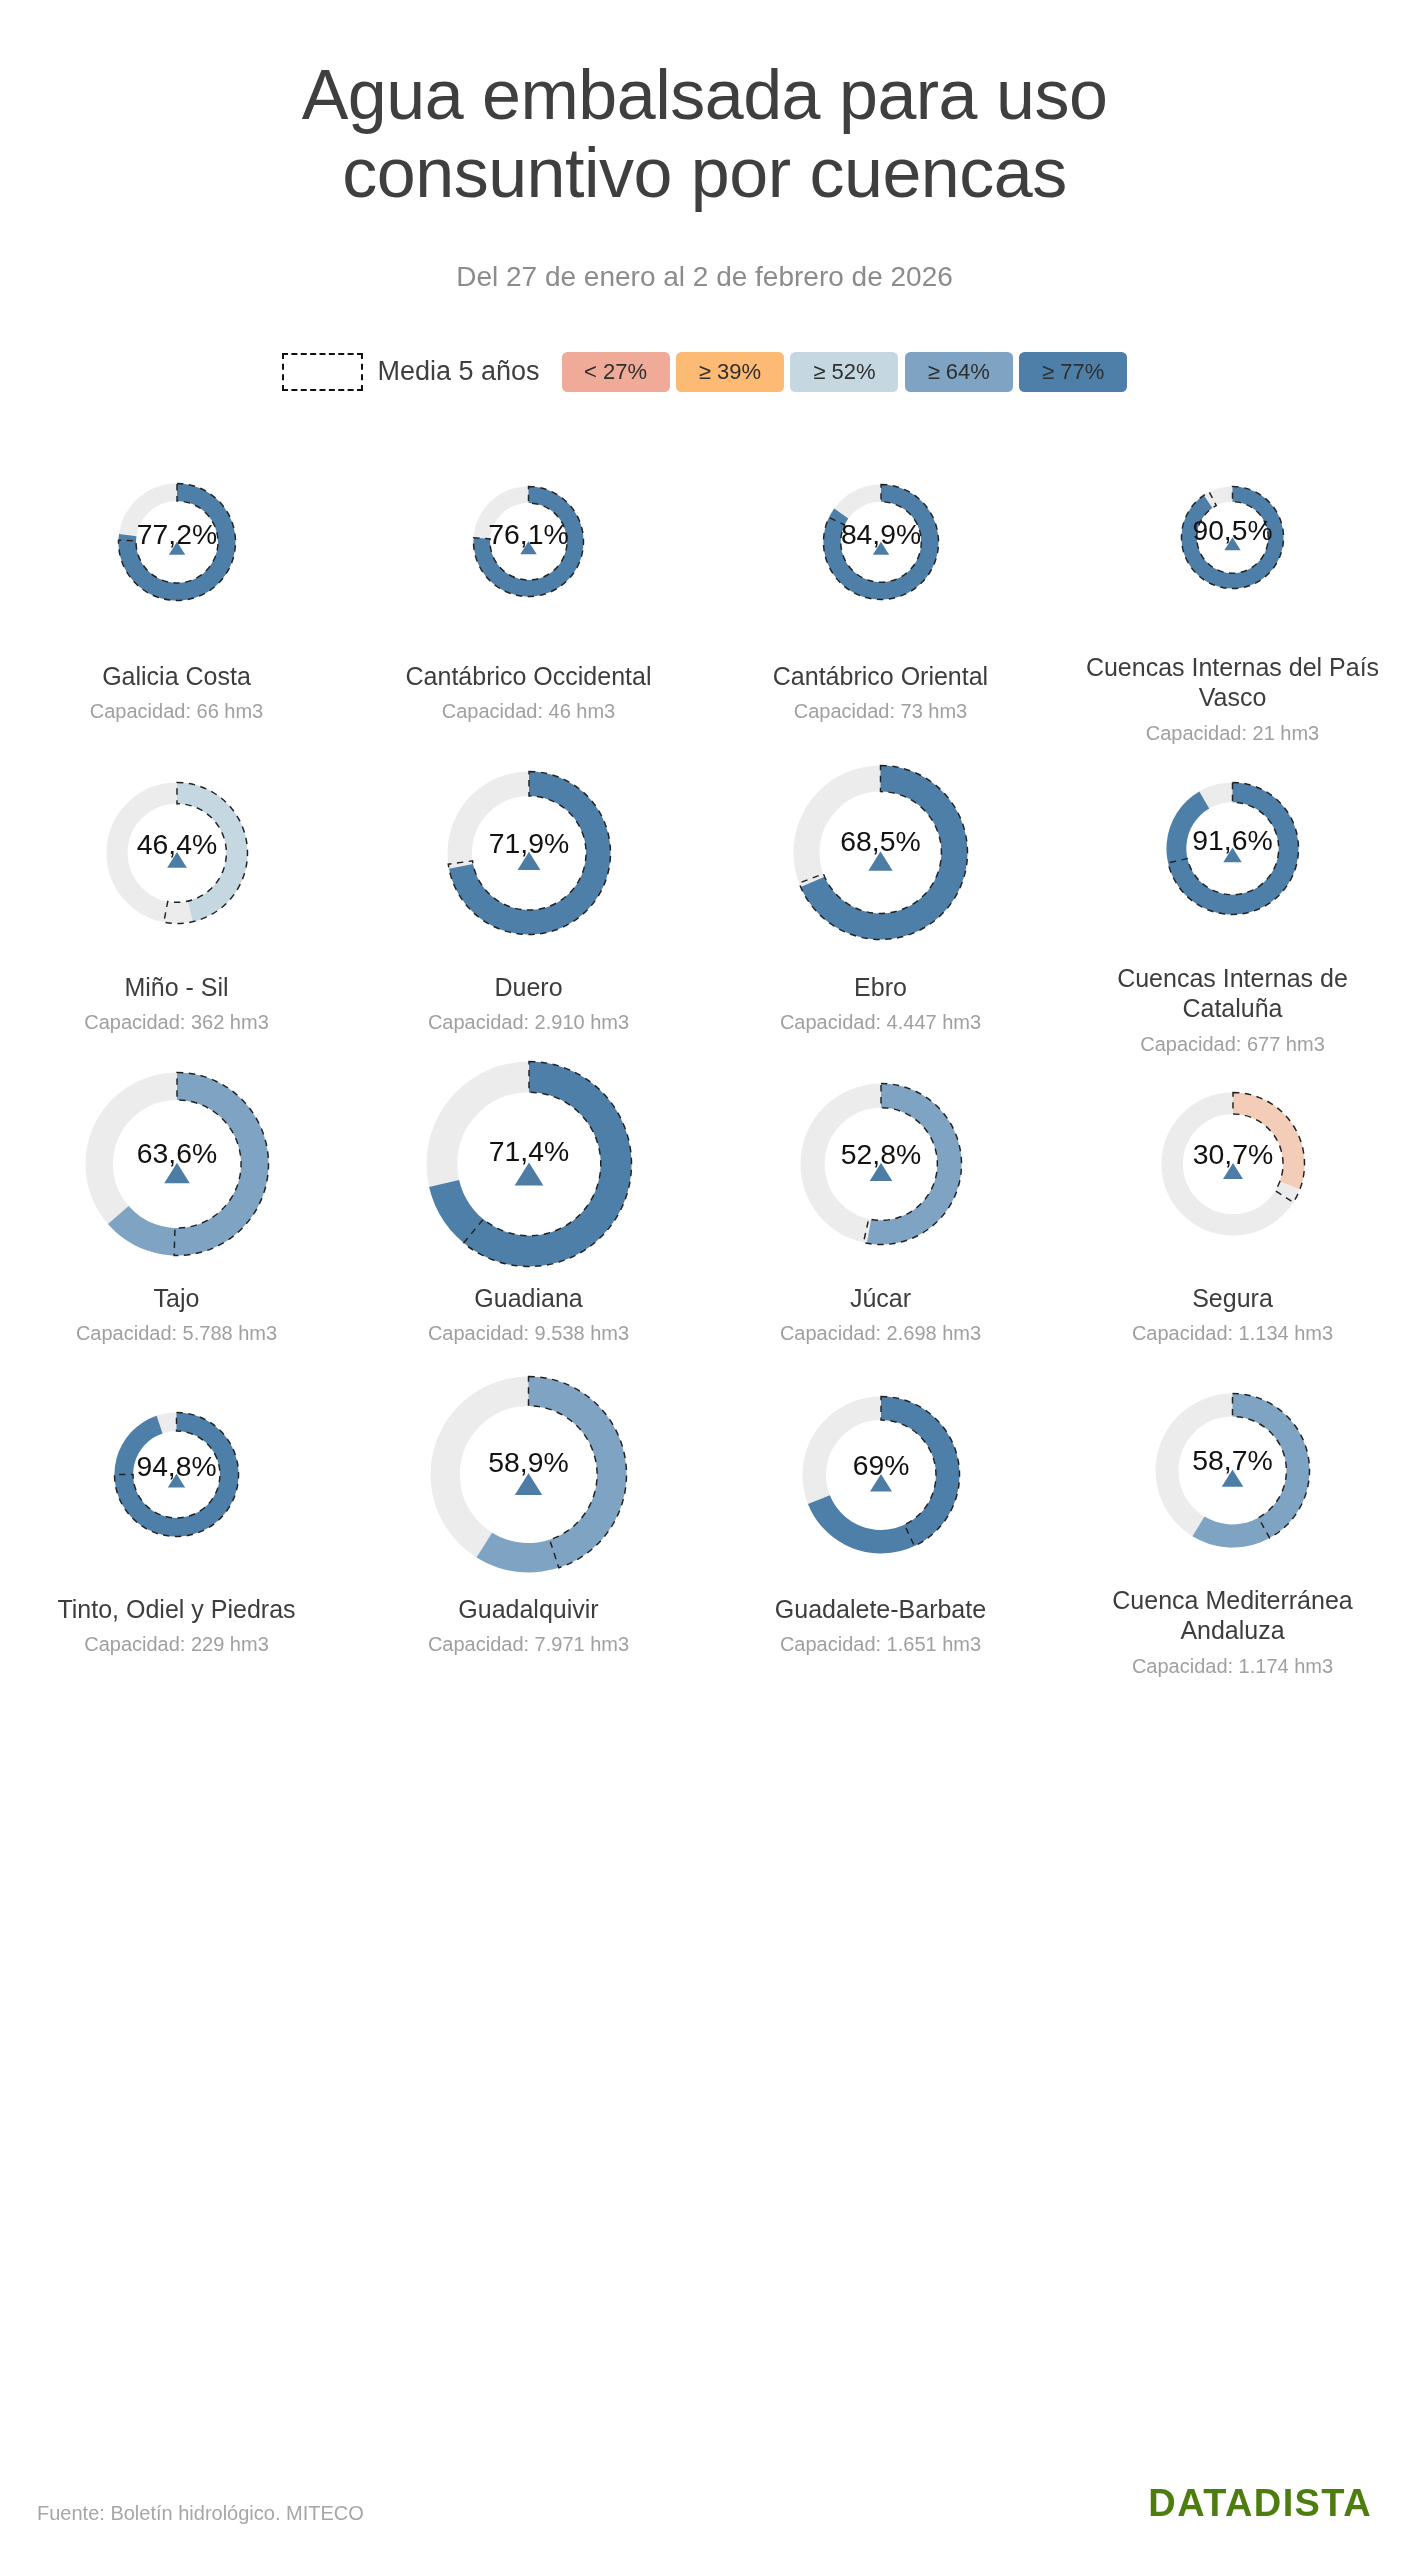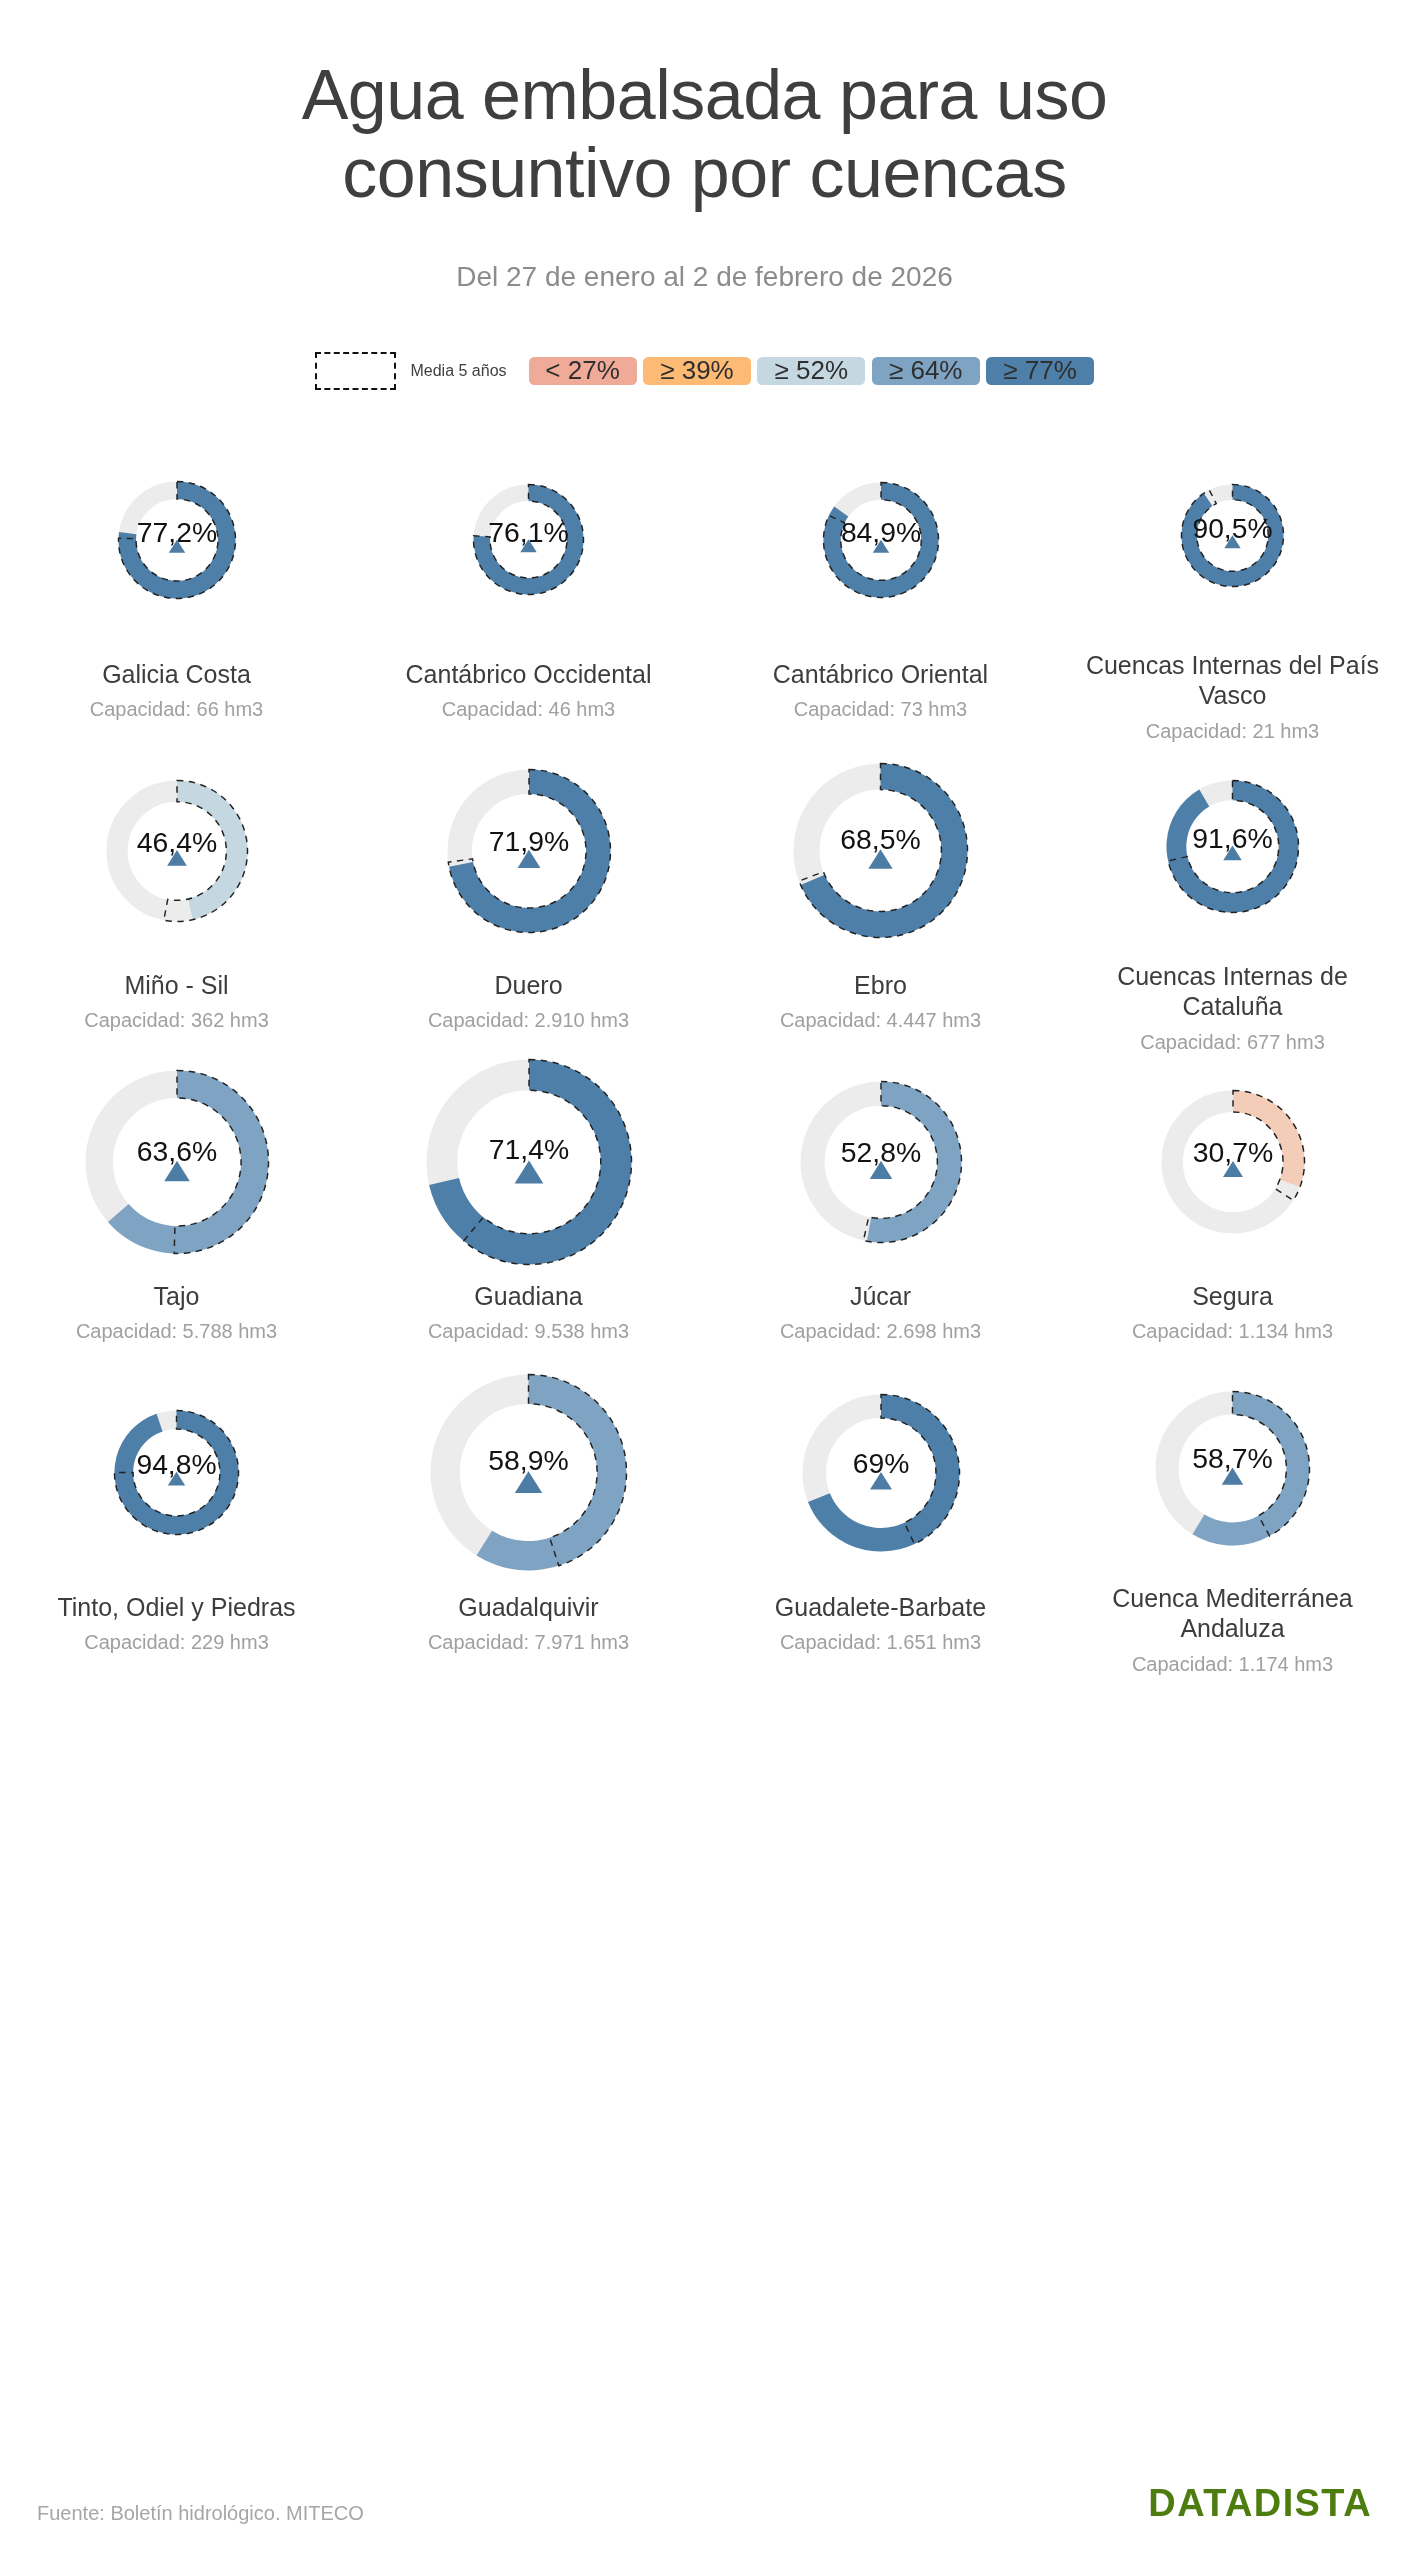--- a/index.html
+++ b/index.html
@@ -54,33 +54,33 @@
   }
   .legend-avg-swatch {
     width: 81px;
     height: 38px;
     border: 2.7px dashed #111111;
     background: #ffffff;
     box-sizing: border-box;
     margin-right: 14.6px;
   }
   .legend-avg-label {
-    font-size: 16px;
+    font-size: 27px;
     color: #3f3f3f;
     margin-right: 22px;
     white-space: nowrap;
   }
   .legend-chip {
-    height: 28px;
+    height: 40px;
     min-width: 108px;
     border-radius: 5.5px;
     display: flex;
     align-items: center;
     justify-content: center;
-    font-size: 26px;
+    font-size: 22px;
     color: #2f2f2f;
     margin-right: 6.4px;
     padding: 0 9.1px;
     box-sizing: border-box;
     white-space: nowrap;
   }
   .legend-chip:last-child { margin-right: 0; }
 
   
   .grid {

